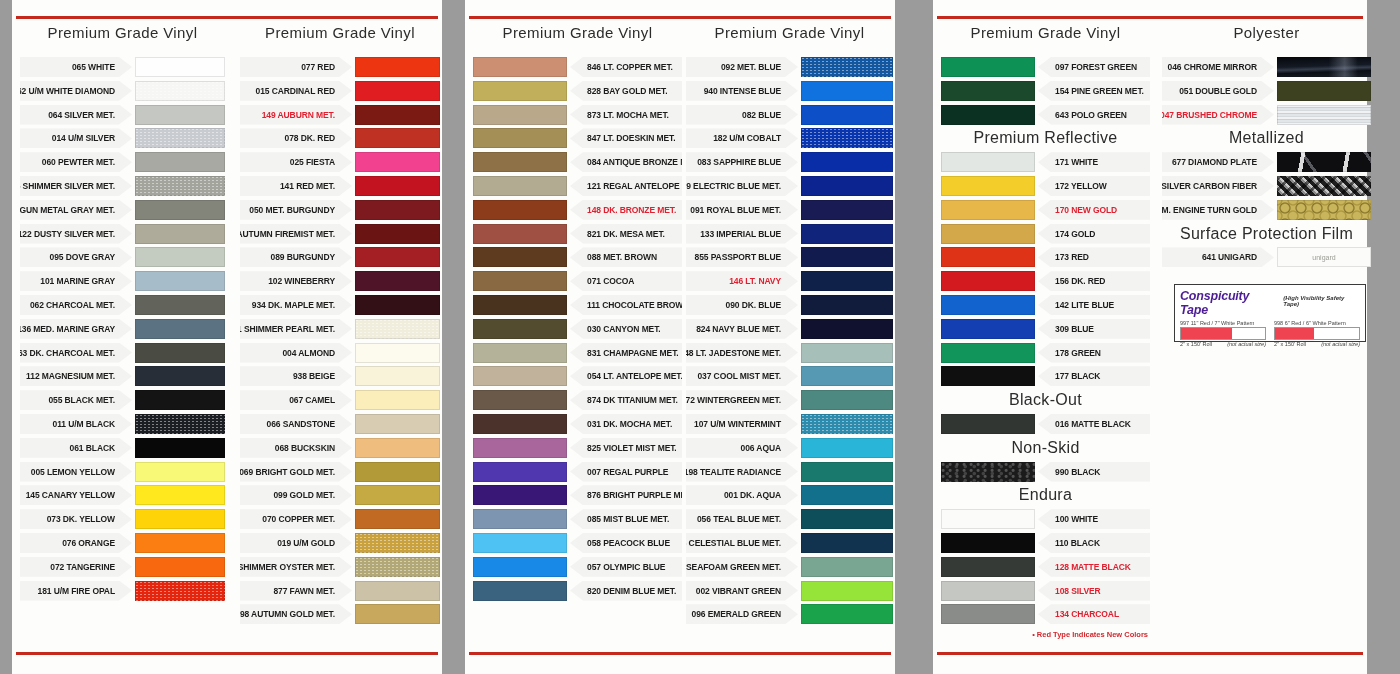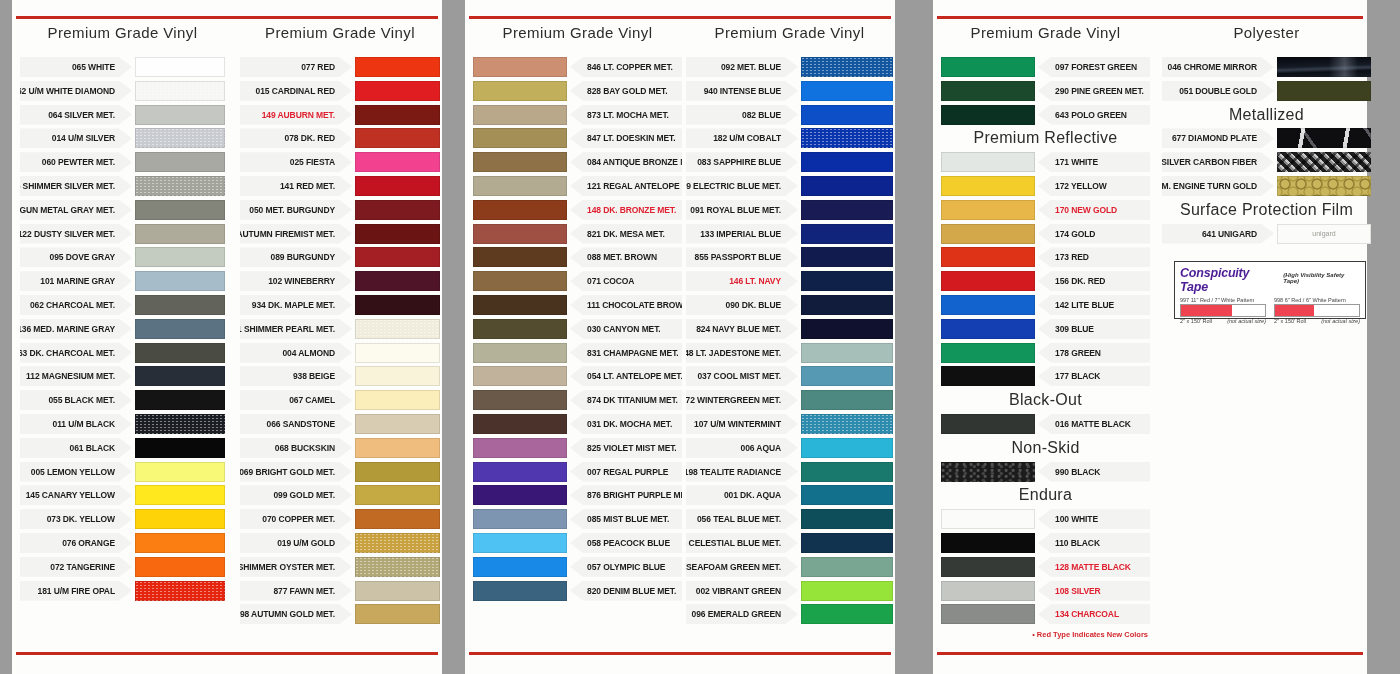--- a/index.html
+++ b/index.html
@@ -482,21 +482,21 @@
 <div class="page" id="page3">
   <div class="rule top"></div>
   <div class="column" style="left:8px; width:209px;">
       <div class="col-title">Premium Grade Vinyl</div>
       <div class="slot">
         <div class="swatch" style="background-color: rgb(13, 145, 85);"></div>
         <div class="arrow arrow-left">097  FOREST GREEN</div>
       </div>
       <div class="slot">
         <div class="swatch" style="background-color: rgb(27, 73, 43);"></div>
-        <div class="arrow arrow-left">290  PINE GREEN MET.</div>
+        <div class="arrow arrow-left">154  PINE GREEN MET.</div>
       </div>
       <div class="slot">
         <div class="swatch" style="background-color: rgb(11, 49, 35);"></div>
         <div class="arrow arrow-left">643  POLO GREEN</div>
       </div>
       <div class="sec-header">Premium Reflective</div>
       <div class="slot">
         <div class="swatch" style="background-color: rgb(227, 231, 227);"></div>
         <div class="arrow arrow-left">171  WHITE</div>
       </div>
@@ -572,20 +572,24 @@
   <div class="column" style="left:229px; width:209px;">
 
   <div class="col-title">Polyester</div>
       <div class="slot">
         <div class="arrow arrow-right">046  CHROME MIRROR</div>
         <div class="swatch tx-chrome" style="background-color: rgb(20, 24, 30);"></div>
       </div>
       <div class="slot">
         <div class="arrow arrow-right">051  DOUBLE GOLD</div>
         <div class="swatch" style="background-color: rgb(62, 65, 32);"></div>
+      </div>
+      <div class="slot">
+        <div class="arrow arrow-right" style="color: rgb(224, 32, 48);">047  BRUSHED CHROME</div>
+        <div class="swatch tx-brushed" style="background-color: rgb(226, 228, 230);"></div>
       </div>
       <div class="sec-header">Metallized</div>
       <div class="slot">
         <div class="arrow arrow-right">677  DIAMOND PLATE</div>
         <div class="swatch tx-diamond" style="background-color: rgb(14, 14, 16);"></div>
       </div>
       <div class="slot">
         <div class="arrow arrow-right">671  SILVER CARBON FIBER</div>
         <div class="swatch tx-carbon" style="background-color: rgb(85, 85, 85);"></div>
       </div>

